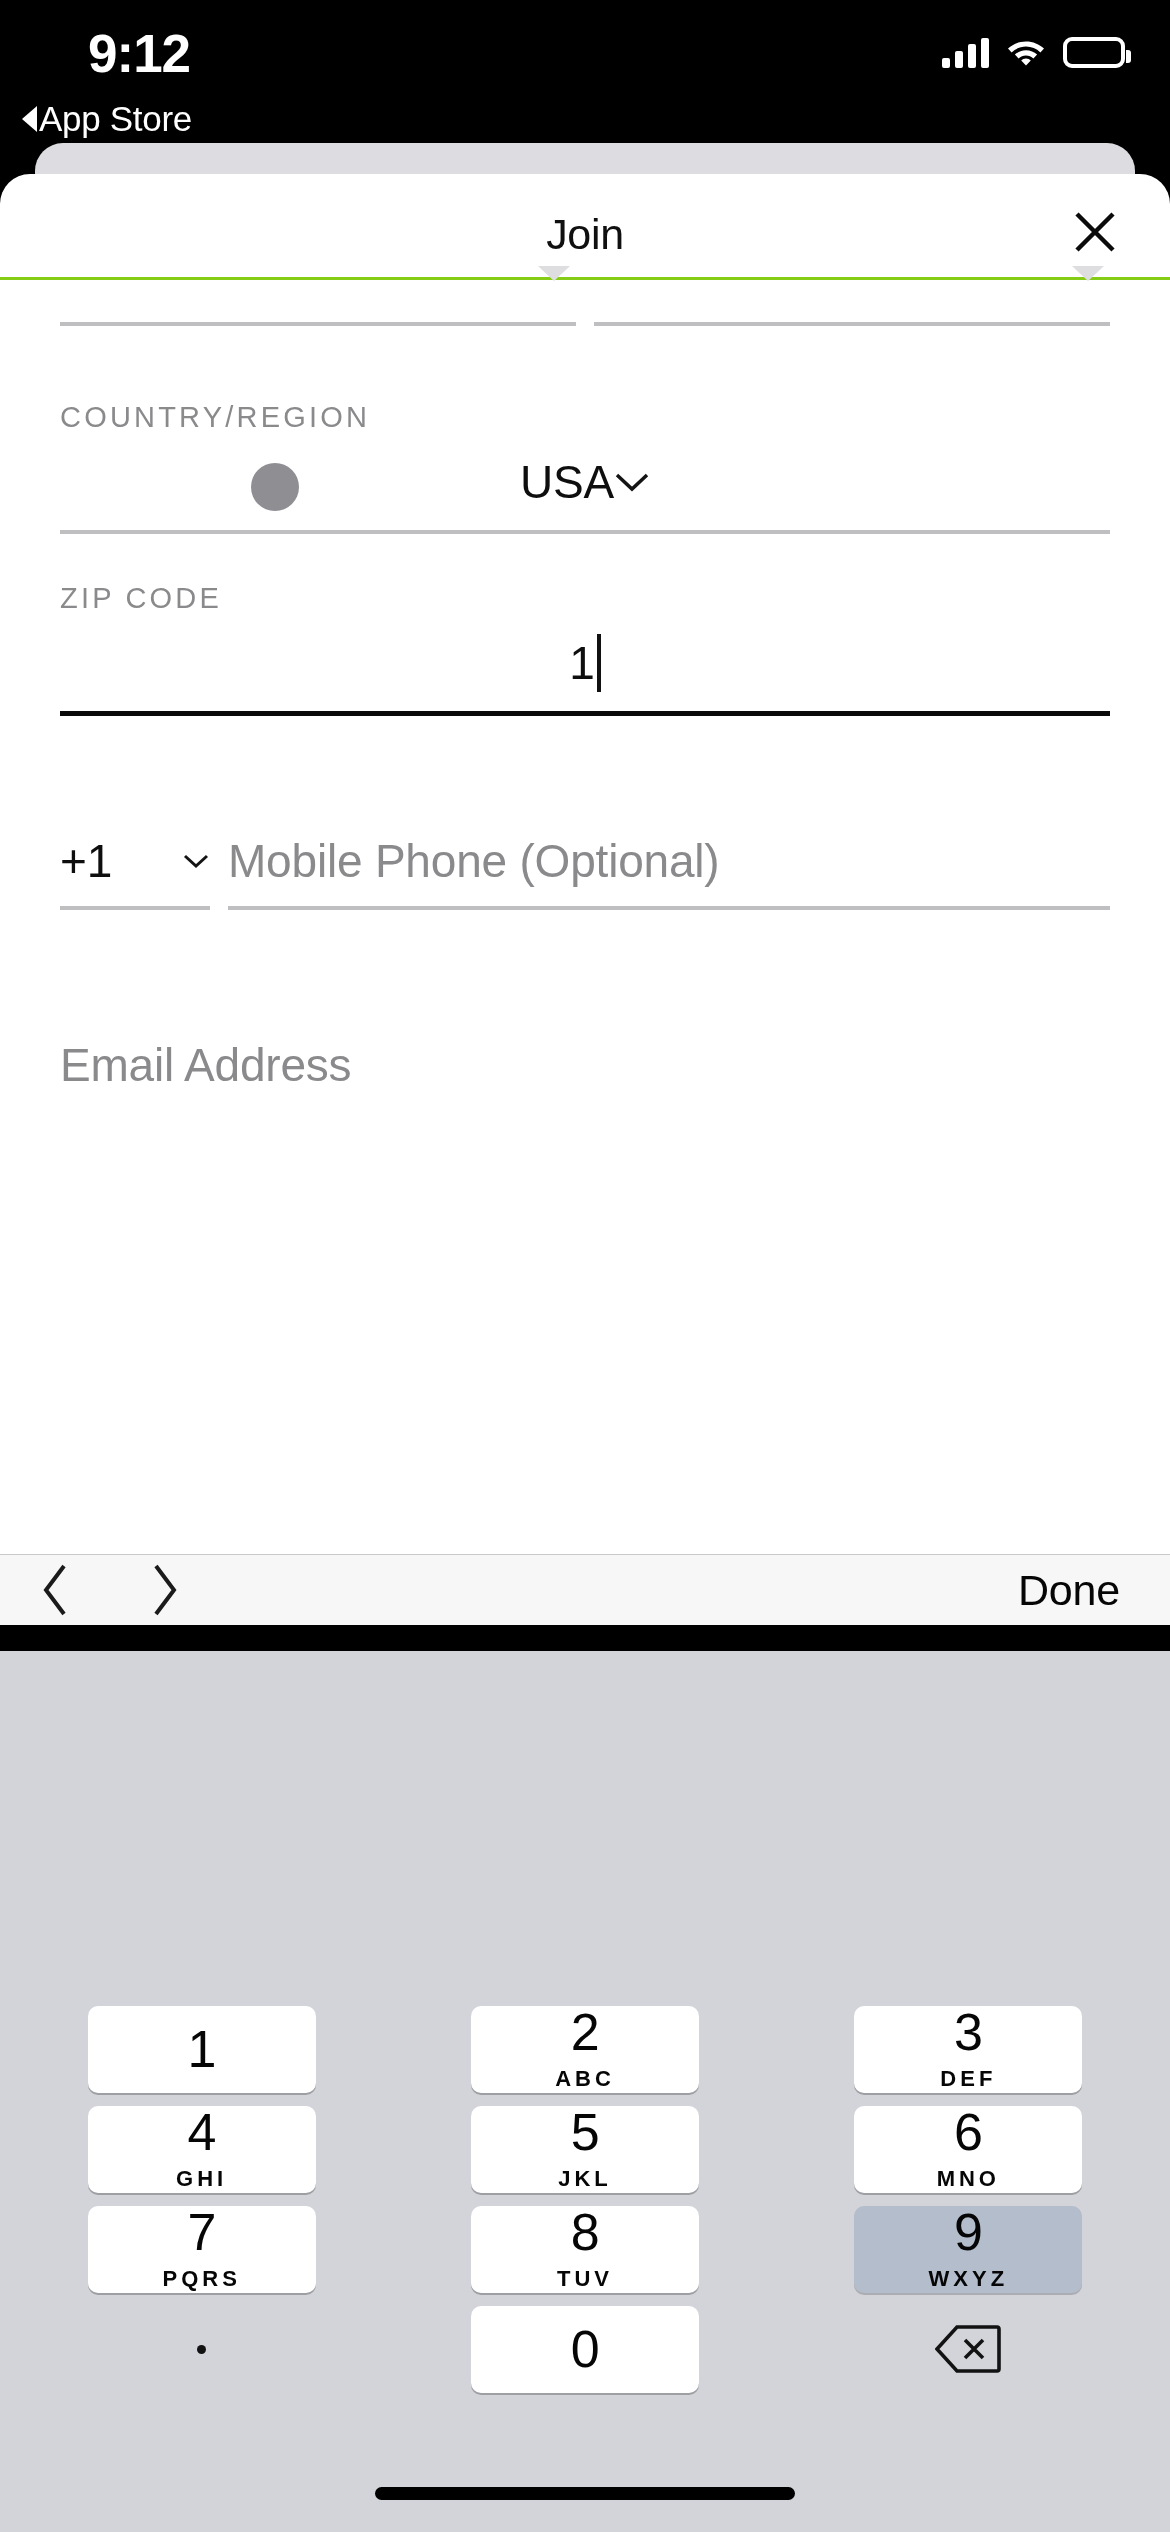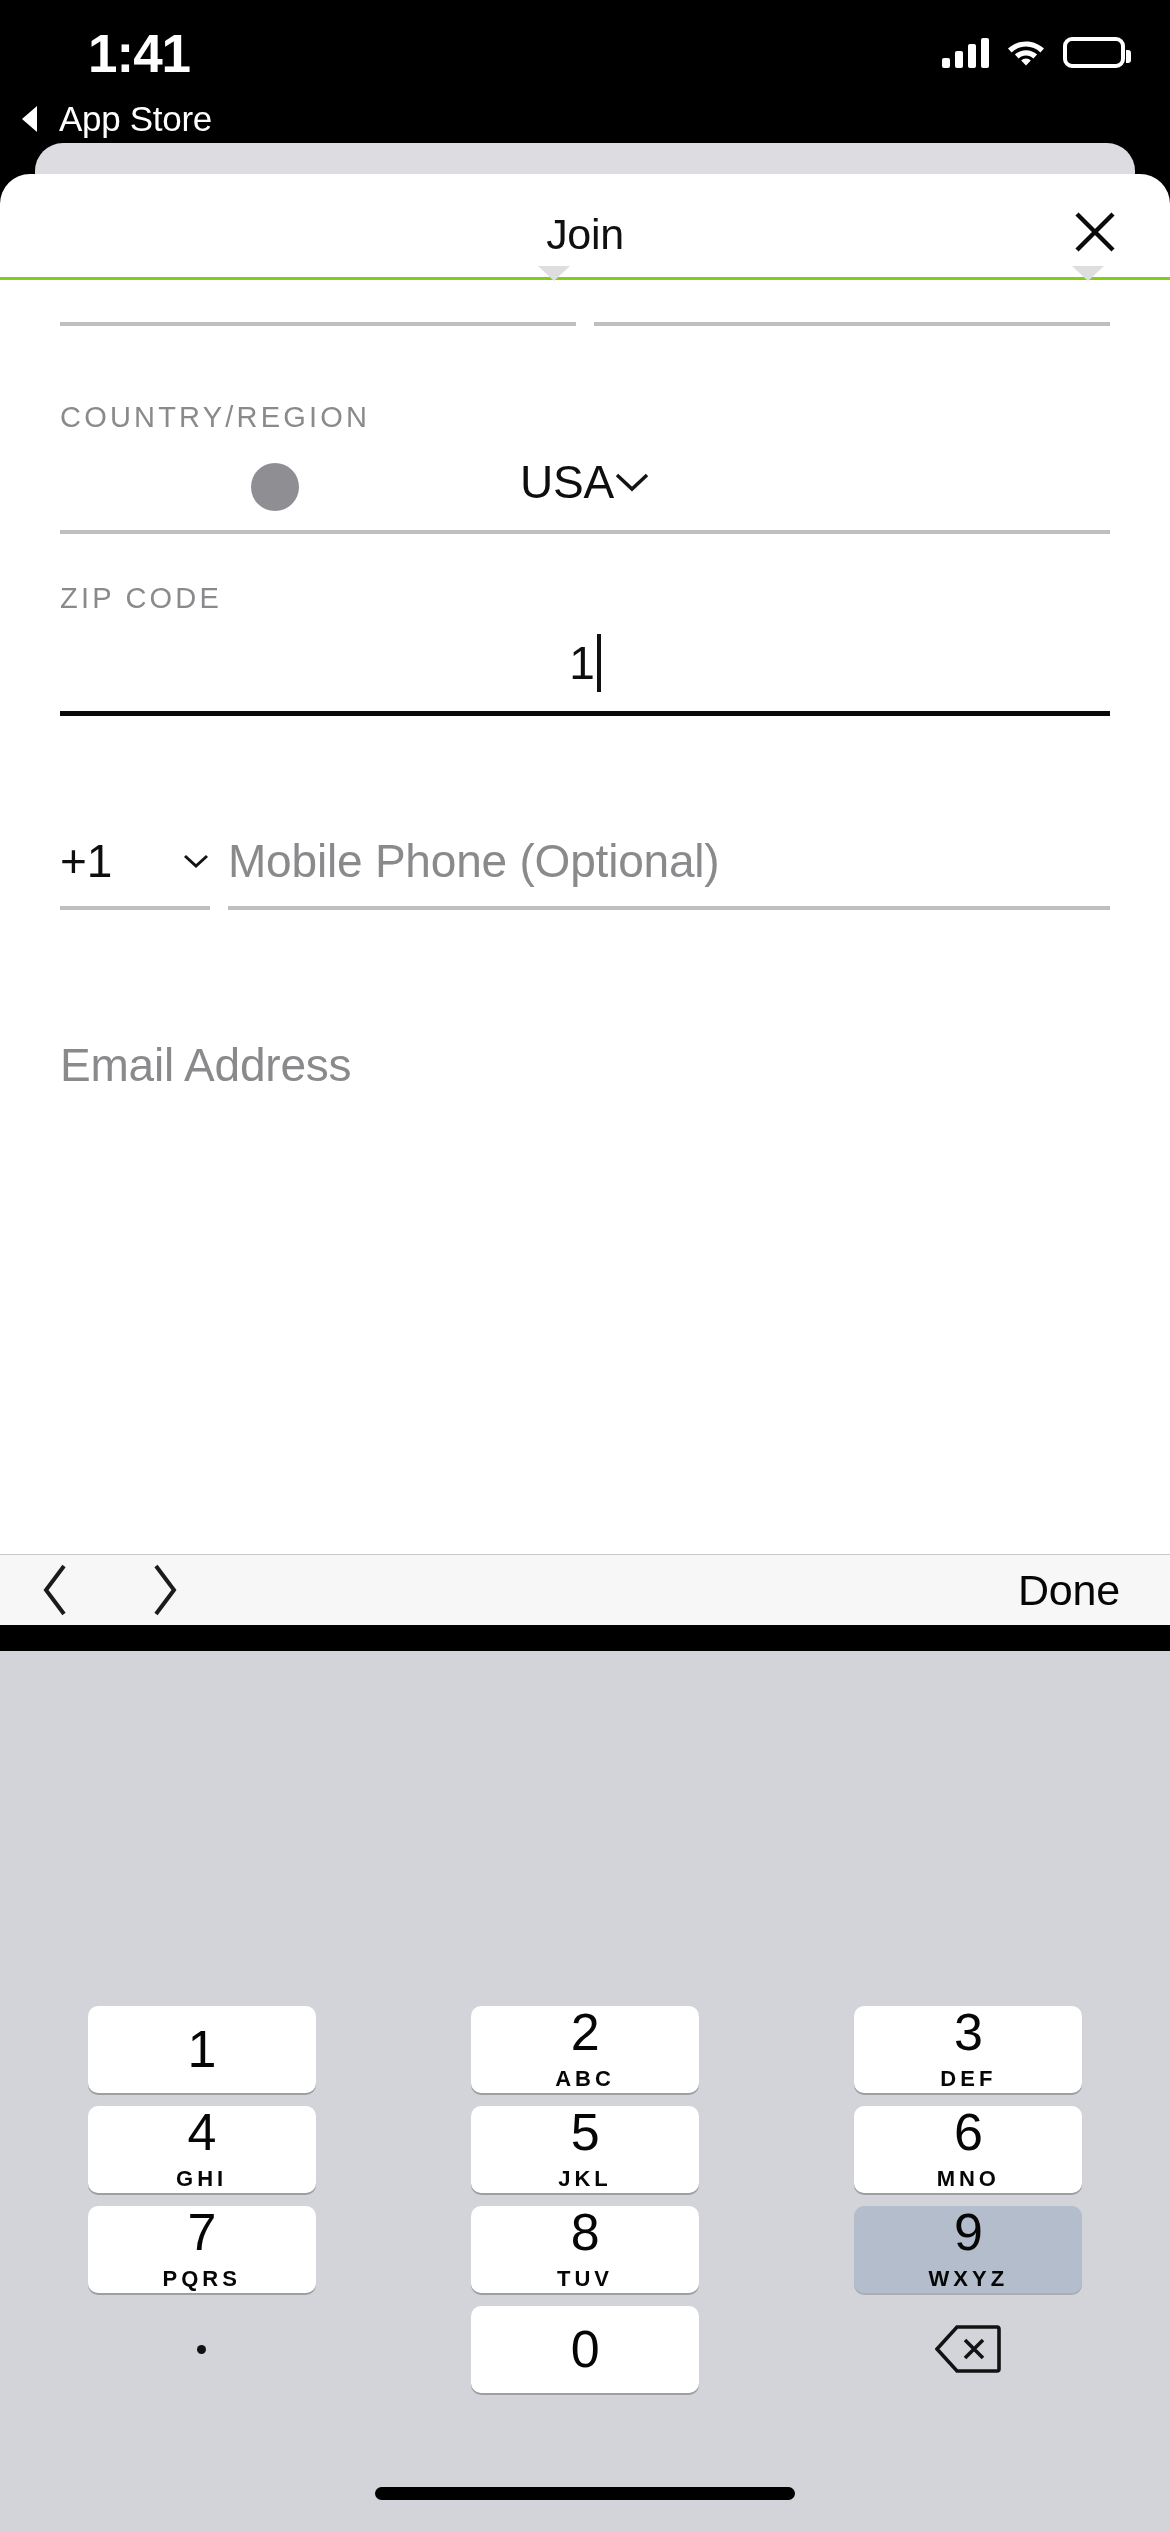--- a/index.html
+++ b/index.html
@@ -17,21 +17,21 @@
     position:absolute; top:0; left:0; width:1170px; height:170px;
     background:#000; color:#fff;
   }
   .sb-time {
     position:absolute; left:88px; top:23px;
     font-size:53px; font-weight:bold; letter-spacing:-1px;
   }
   .sb-back {
     position:absolute; left:22px; top:99px;
     font-size:35px; font-weight:500; letter-spacing:-0.3px;
-    display:flex; align-items:center; gap:22px;
+    display:flex; align-items:center; gap:2px;
   }
   .sb-back-tri {
     width:0;height:0;
     border-top:13px solid transparent;
     border-bottom:13px solid transparent;
     border-right:15px solid #fff;
     display:inline-block;
   }
   .sb-right {
     position:absolute; right:45px; top:35px;
@@ -197,21 +197,21 @@
   .home-indicator {
     position:absolute; left:50%; transform:translateX(-50%);
     bottom:32px; width:420px; height:13px;
     background:#000; border-radius:8px;
   }
 </style>
 </head>
 <body>
 
 <div class="statusbar">
-  <div class="sb-time">1:41</div>
+  <div class="sb-time">9:12</div>
   <div class="sb-back">
     <span class="sb-back-tri"></span>
     <span>App Store</span>
   </div>
   <div class="sb-right">
     <span class="sb-bars">
       <i></i>
         <i></i>
         <i></i>
         <i></i>

